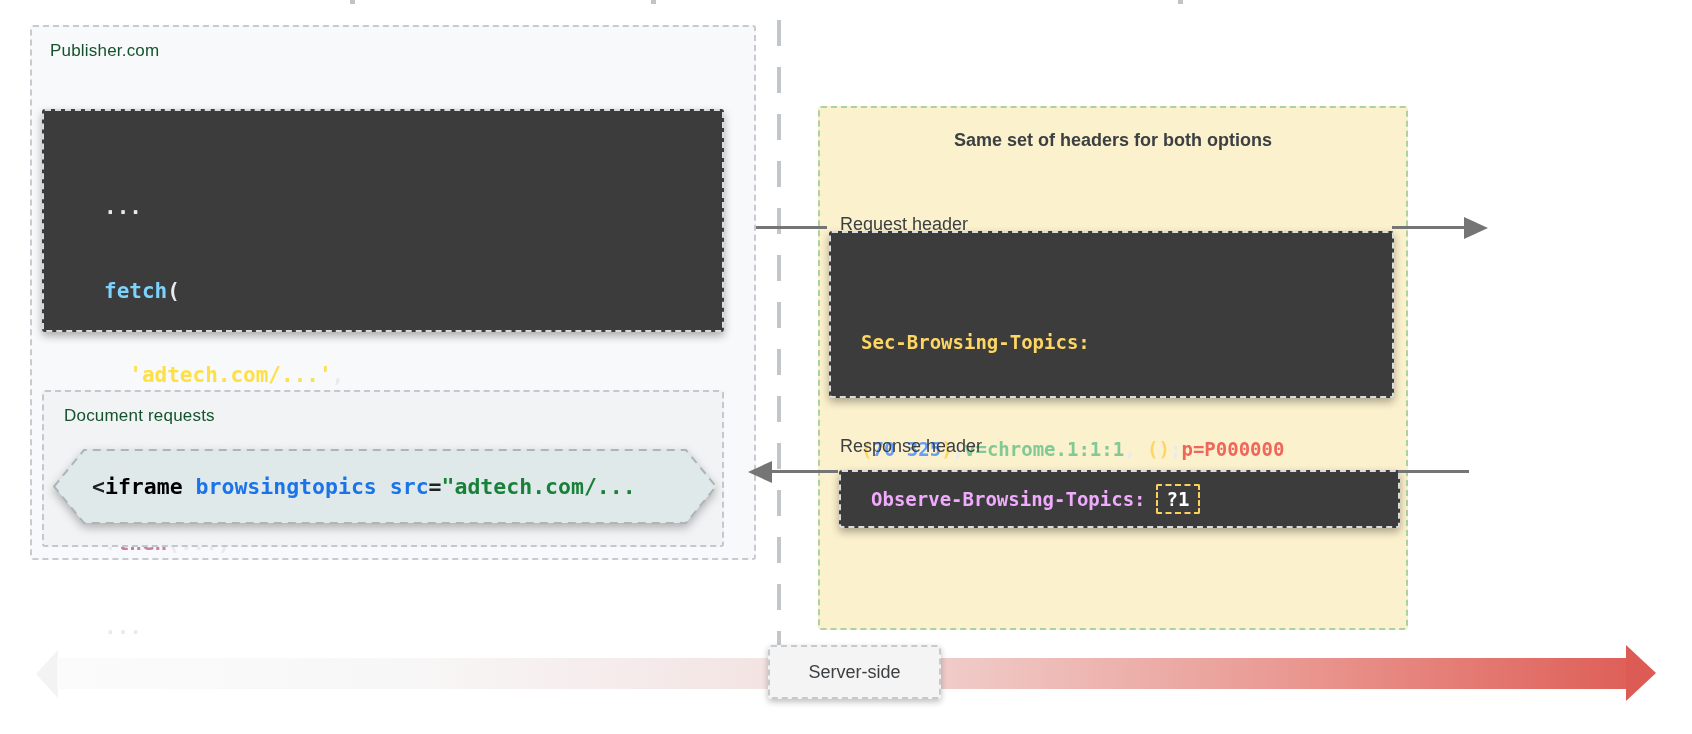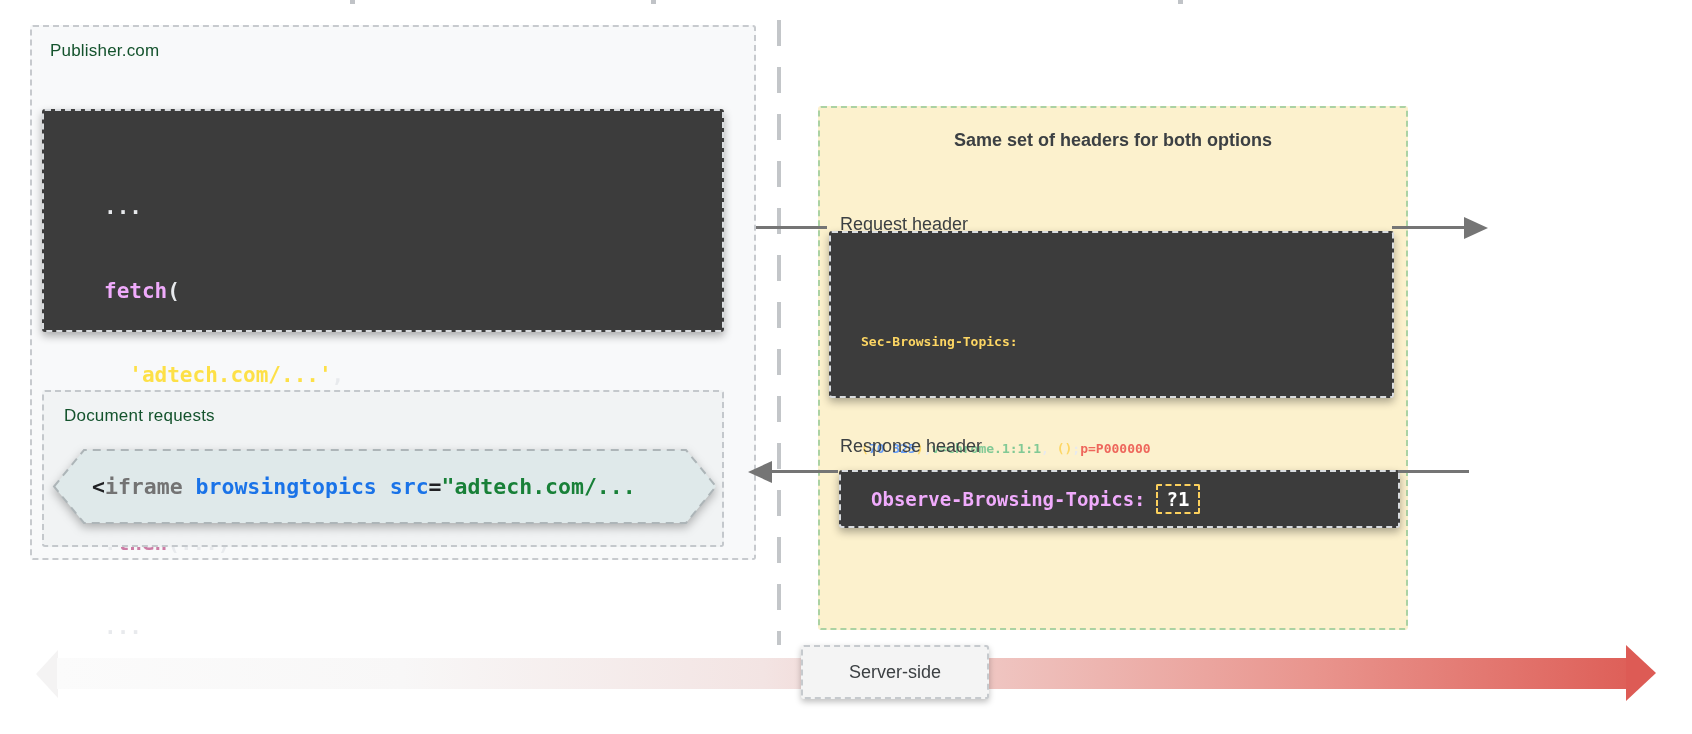--- a/index.html
+++ b/index.html
@@ -32,21 +32,21 @@
            background:repeating-linear-gradient(to bottom,#c3c6c9 0 26px,transparent 26px 47px);}
 
   
   .yellow-panel{position:absolute;left:818px;top:80px;width:590px;height:524px;
                 background:#fcf1cd;border:2px dashed #abd2a3;border-radius:3px;box-sizing:border-box;margin-top:26px;}
   .panel-title{position:absolute;left:0;top:22px;width:100%;text-align:center;
                font-size:18px;font-weight:bold;color:#3c4043;}
   .hdr-label{position:absolute;left:20px;font-size:18px;color:#3c4043;}
   .hdr-label b{font-weight:normal;}
   .request-block{left:9px;top:123px;width:565px;height:167px;padding:44px 0 0 30px;
-                 font-size:13px;font-weight:bold;line-height:26px;}
+                 font-size:19px;font-weight:bold;line-height:26px;}
   .request-line2{margin-top:29px;}
   .response-block{left:19px;top:362px;width:561px;height:58px;display:flex;align-items:center;
                   padding-left:30px;font-size:19px;font-weight:bold;}
   .q-box{display:inline-block;margin-left:10px;padding:2px 9px;border:2px dashed #fbd05d;
          border-radius:2px;color:#ffffff;}
 
   
   .adtech-box{position:absolute;left:1470px;top:25px;width:198px;height:537px;
               background:#a3d3f8;border:2px dashed #c2c6c9;border-radius:2px;box-sizing:border-box;}
 
@@ -66,52 +66,52 @@
                   border-top:24px solid transparent;border-bottom:24px solid transparent;
                   border-right:22px solid #f4f3f3;}
   .grad-head-right{position:absolute;left:1626px;top:645px;width:0;height:0;
                    border-top:28px solid transparent;border-bottom:28px solid transparent;
                    border-left:30px solid #dd5b55;}
   .side-box{position:absolute;top:645px;height:54px;background:#f4f4f4;
             border:2px dashed #c6cace;border-radius:3px;box-sizing:border-box;
             box-shadow:0 3px 6px rgba(0,0,0,.25);display:flex;align-items:center;justify-content:center;
             font-size:18px;color:#3c4043;}
   .client-box{left:575px;width:180px;}
-  .server-box{left:801px;width:188px;}
+  .server-box{left:768px;width:173px;}
 
   .tick{position:absolute;top:0;width:5px;height:4px;background:#c0c3c7;}
 </style>
 </head>
 <body>
 
 <div class="canvas">
 
   <div class="tick" style="left:350px"></div>
   <div class="tick" style="left:651px"></div>
   <div class="tick" style="left:1178px"></div>
 
   <div class="publisher-box">
     <div class="box-label" style="left:18px;top:14px">Publisher.com</div>
 
     <div class="code-block fetch-block">
       <div class="code-line"><span style="color: rgb(232, 234, 237);">...</span></div>
-      <div class="code-line"><span style="color: #f0abfc;">fetch</span><span style="color: rgb(232, 234, 237);">(</span></div>
+      <div class="code-line"><span style="color: #7dd3fc;">fetch</span><span style="color: rgb(232, 234, 237);">(</span></div>
       <div class="code-line"><span style="color: rgb(232, 234, 237);">  </span><span style="color: #fde047;">'adtech.com/...'</span><span style="color: rgb(232, 234, 237);">,</span></div>
       <div class="code-line"><span style="color: rgb(232, 234, 237);">  {</span><span style="color: rgb(102, 157, 246);">browsingTopics</span><span style="color: rgb(232, 234, 237);">: </span><span style="color: rgb(253, 214, 99);">true</span><span style="color: rgb(232, 234, 237);">})</span></div>
       <div class="code-line"><span style="color: rgb(232, 234, 237);">.</span><span style="color: rgb(204, 125, 165);">then</span><span style="color: rgb(232, 234, 237);">(...)</span></div>
       <div class="code-line"><span style="color: rgb(232, 234, 237);">...</span></div>
     </div>
 
     <div class="doc-box">
       <div class="box-label" style="left:20px;top:14px">Document requests</div>
       <div class="hexagon">
         <svg width="666" height="77">
           <polygon points="2,38.5 32,2 634,2 664,38.5 634,75 32,75" fill="#dfe9ea" stroke="#adb5b8" stroke-width="2" stroke-dasharray="8 6"></polygon>
         </svg>
-        <div class="hex-code"><span style="color: rgb(32, 33, 36);">&lt;</span><span style="color: #737373;">iframe</span><span style="color: rgb(26, 115, 232);"> browsingtopics</span><span style="color: rgb(26, 115, 232);"> src</span><span style="color: rgb(32, 33, 36);">=</span><span style="color: rgb(24, 128, 56);">"adtech.com/...</span></div>
+        <div class="hex-code"><span style="color: rgb(32, 33, 36);">&lt;</span><span style="color: #000000;">iframe</span><span style="color: rgb(26, 115, 232);"> browsingtopics</span><span style="color: rgb(26, 115, 232);"> src</span><span style="color: rgb(32, 33, 36);">=</span><span style="color: rgb(24, 128, 56);">"adtech.com/...</span></div>
       </div>
     </div>
   </div>
 
   <div class="divider"></div>
 
   <div class="yellow-panel">
     <div class="panel-title">Same set of headers for both options</div>
 
     <div class="hdr-label" style="top:106px">

